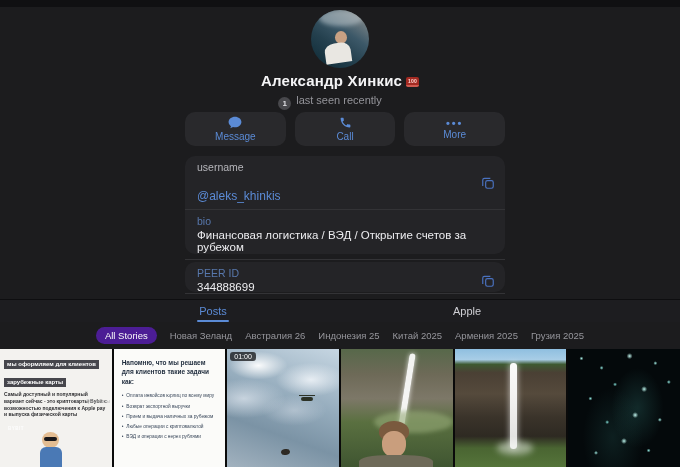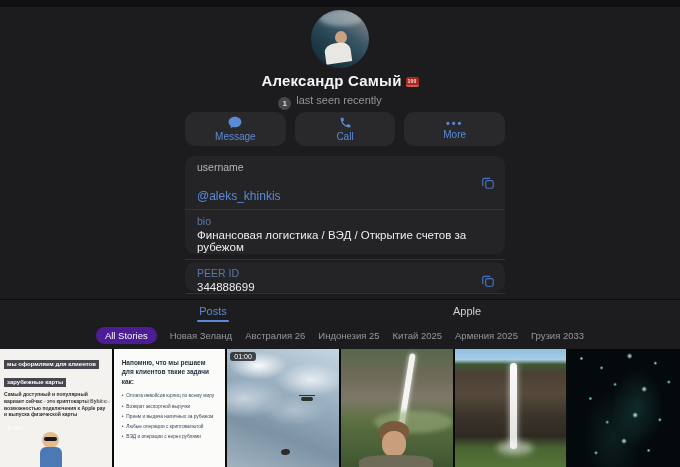--- a/index.html
+++ b/index.html
@@ -138,21 +138,21 @@
 
 <div class="top-strip"></div>
 
 <div class="avatar">
   <div class="av-sky"></div>
   <div class="av-face"></div>
   <div class="av-shirt"></div>
 </div>
 
 <div class="name-row">
-  <span>Александр Самый</span><span class="emoji-badge">100</span>
+  <span>Александр Хинкис</span><span class="emoji-badge">100</span>
 </div>
 
 <div class="status-row">
   <span class="status-badge">1</span><span>last seen recently</span>
 </div>
 
 <div class="actions">
   <div class="action-btn">
     <span>
       <svg width="14" height="13" viewBox="0 0 24 22">
@@ -223,21 +223,21 @@
   </div>
 </div>
 
 <div class="chips-bar">
   <span class="chip selected">All Stories</span>
   <span class="chip">Новая Зеланд</span>
   <span class="chip">Австралия 26</span>
   <span class="chip">Индонезия 25</span>
   <span class="chip">Китай 2025</span>
   <span class="chip">Армения 2025</span>
-  <span class="chip">Грузия 2033</span>
+  <span class="chip">Грузия 2025</span>
 </div>
 
 <div class="grid">
 
   <div class="cell p1">
     <span class="hl">мы оформляем для клиентов</span><br>
     <span class="hl">зарубежные карты</span>
     <div class="body">Самый доступный и популярный вариант сейчас - это криптокарты Bybit с возможностью подключения к Apple pay и выпуска физической карты</div>
     <div class="wm">QR-оплаты</div>
     <div class="toon">

